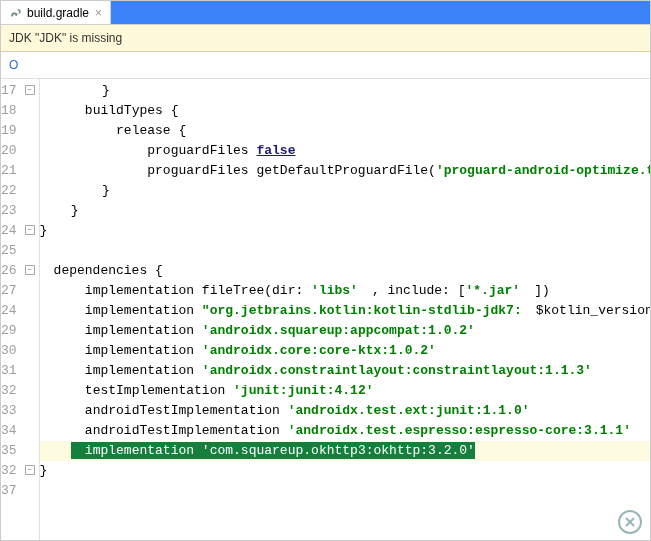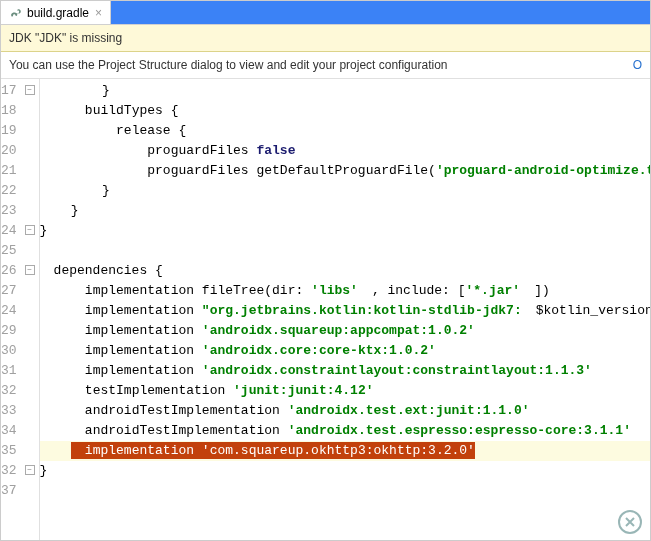--- a/index.html
+++ b/index.html
@@ -13,25 +13,25 @@
 .warning-bar { background: #fef9d8; border-bottom: 1px solid #dcd38a; padding: 6px 8px; color: #333; font-size: 12px; }
 .hint-bar { background: #fff; padding: 6px 8px; color: #333; font-size: 12px; border-bottom: 1px solid #e0e0e0; display: flex; justify-content: space-between; }
 .hint-link { color: #2771cf; }
 .editor { flex: 1; display: flex; font-family: "Consolas","Courier New",monospace; font-size: 13px; overflow: hidden; }
 .gutter { width: 62px; background: #fff; border-right: 1px solid #e0e0e0; text-align: right; color: #a0a0a0; padding-top: 2px; user-select: none; }
 .gutter .ln { height: 20px; line-height: 20px; padding-right: 22px; position: relative; }
 .fold { position: absolute; right: 4px; top: 4px; width: 10px; height: 10px; border: 1px solid #aaa; font-size: 8px; line-height: 8px; text-align: center; color: #888; }
 .code { flex: 1; padding-top: 2px; }
 .line { height: 20px; line-height: 20px; white-space: pre; }
 .line.hl { background: #fdfbe0; }
-.kw { color: #1b1b6e; font-weight: bold; }
+.kw { color: #1b1b6e; font-weight: bold; text-decoration: underline; }
 .nm { color: #000; margin-left: 14px; }
 .str { color: #008000; font-weight: bold; }
 .str2 { color: #008000; }
-.sel { background: #c2410c; color: #fff; padding: 1px 0; }
+.sel { background: #15803d; color: #fff; padding: 1px 0; }
 .sel .str, .sel .str2, .sel .nm { color: #fff; }
 .watermark { position: absolute; right: 8px; bottom: 6px; opacity: 0.85; display: flex; align-items: center; gap: 6px; color: #888; font-size: 11px; }
 .watermark svg { width: 24px; height: 24px; }
 .wm-text { display: flex; flex-direction: column; line-height: 1.1; font-family: Arial, sans-serif; }
 </style>
 </head>
 <body>
 
 <div class="root">
 
@@ -43,21 +43,20 @@
       <span class="tab-label">build.gradle</span>
       <span class="tab-close">×</span>
     </div>
   </div>
 
   <div class="warning-bar">
     <span>JDK "JDK" is missing</span>
   </div>
 
   <div class="hint-bar">
-    <span>You can use the Project Structure dialog to view and edit your project configuration</span>
     <span class="hint-link">O</span>
   </div>
 
   <div class="editor">
     <div class="gutter">
       <div class="ln"><span>17</span><span class="fold">−</span></div>
       <div class="ln"><span>18</span></div>
       <div class="ln"><span>19</span></div>
       <div class="ln"><span>20</span></div>
       <div class="ln"><span>21</span></div>

